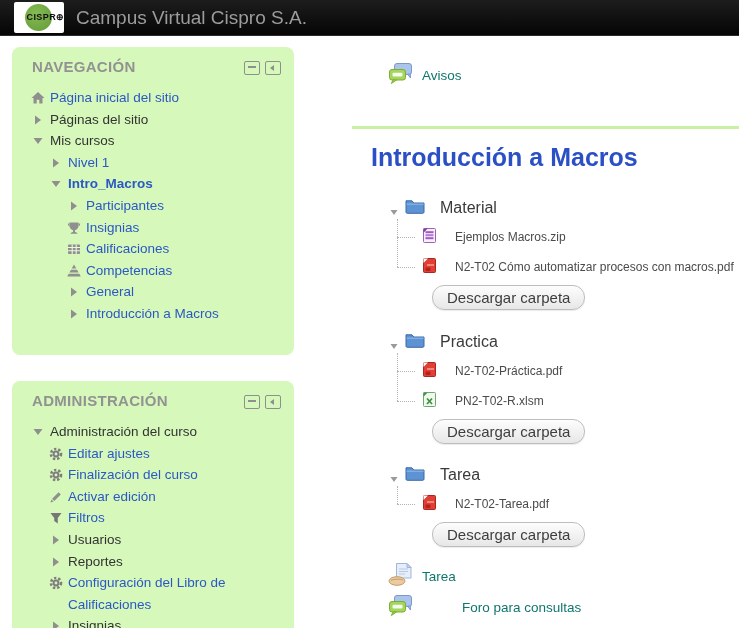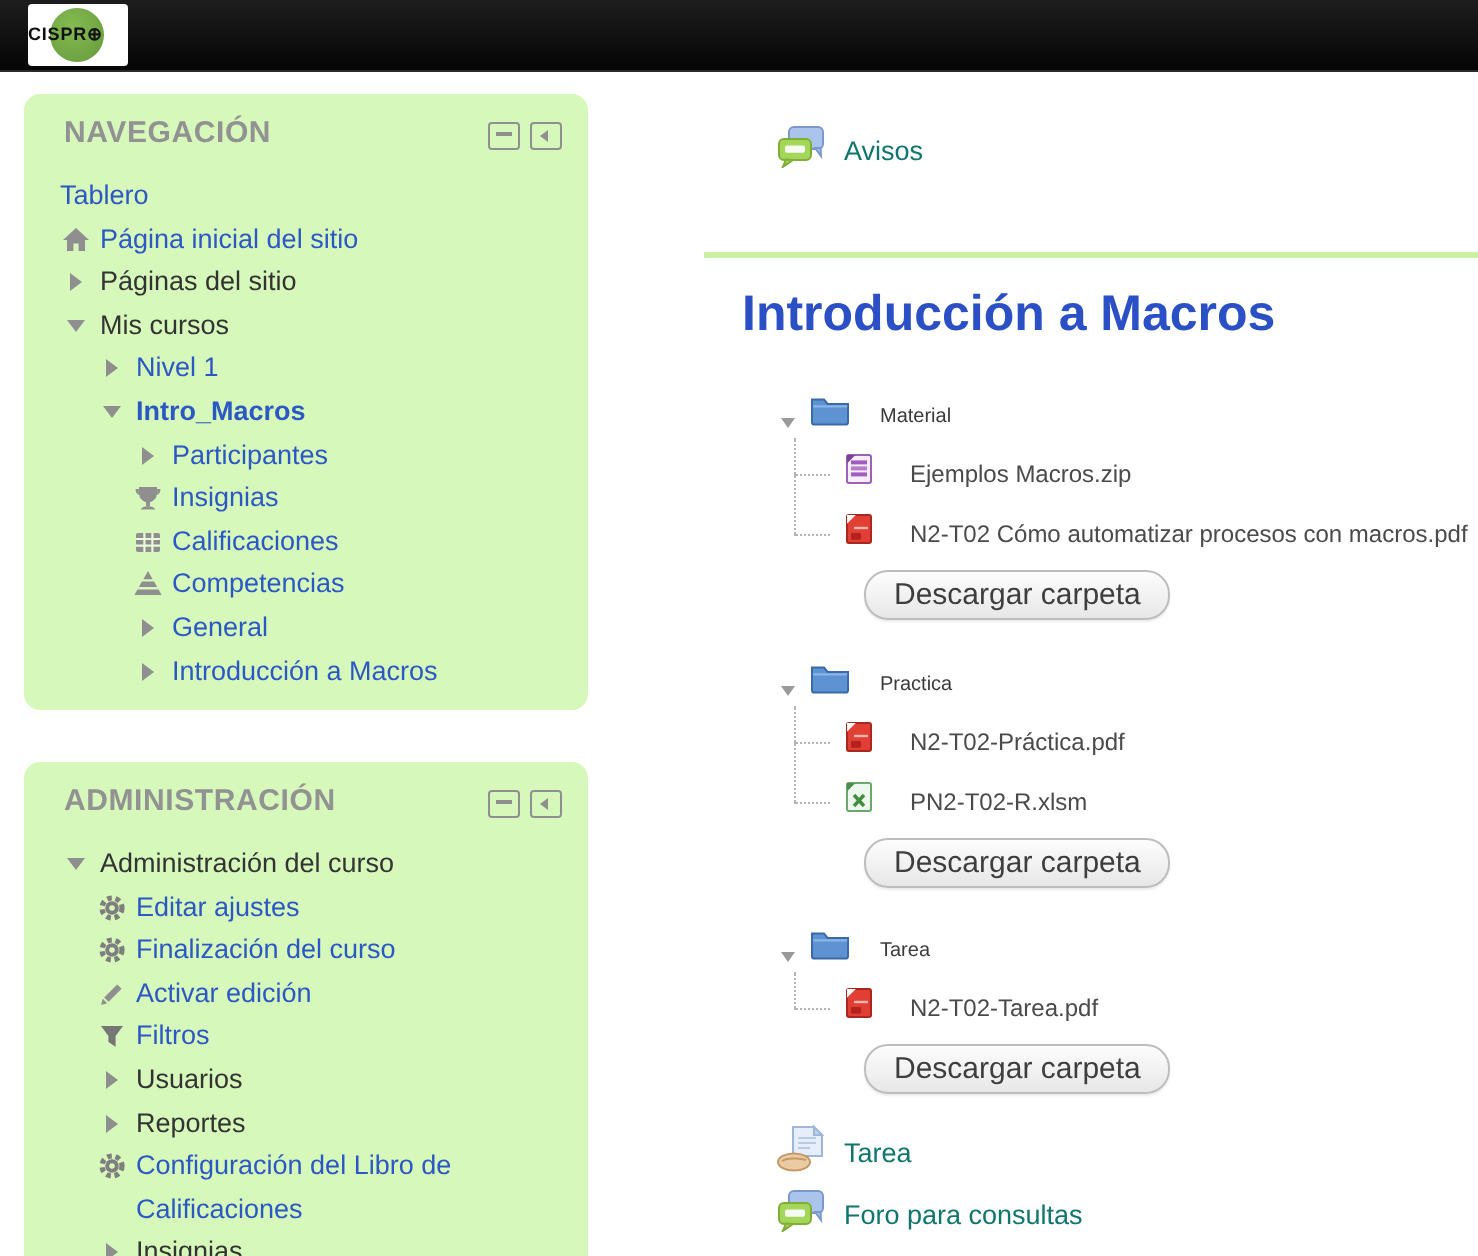--- a/index.html
+++ b/index.html
@@ -7,21 +7,21 @@
     width:739px;height:628px;position:relative;overflow:hidden;
     background:#ffffff;font-family:"Liberation Sans",sans-serif;
     -webkit-font-smoothing:antialiased;
   }
   
   .top-header{position:absolute;top:0;left:0;right:0;height:35px;
     background:linear-gradient(#1d1d1d,#050505);border-bottom:1px solid #2a2a2a;}
   .logo-box{position:absolute;left:14px;top:2px;width:50px;height:31px;background:#fff;border-radius:2px;}
   .logo-globe{position:absolute;left:11px;top:2px;width:27px;height:27px;border-radius:50%;
     background:radial-gradient(circle at 40% 35%,#85bb52,#64993a);}
-  .logo-text{position:absolute;left:0;top:10px;width:50px;text-align:left;
+  .logo-text{position:absolute;left:0;top:10px;width:50px;text-align:right;
     font-size:9px;font-weight:bold;color:#101010;letter-spacing:.4px;}
   .site-title{position:absolute;left:76px;top:0;line-height:35px;font-size:19px;color:#9c9c9c;}
 
   
   .block{position:absolute;left:12px;width:282px;background:#d7f8bb;border-radius:8px;overflow:hidden;}
   .block.nav{top:47px;height:308px;}
   .block.admin{top:381px;height:280px;}
   .block-title{margin:11px 0 0 20px;font-size:15px;font-weight:bold;color:#929292;letter-spacing:.3px;}
   .winicons{position:absolute;top:14px;right:13px;display:flex;gap:5px;}
   .winicon{width:14px;height:12px;border:1px solid #8f8f8f;border-radius:2px;position:relative;background:transparent;cursor:pointer;}
@@ -43,53 +43,51 @@
   
   .avisos{position:absolute;left:388px;top:62px;display:flex;align-items:center;cursor:pointer;}
   .mod-label{margin-left:9px;font-size:13.5px;color:#0f766e;}
   .divider{position:absolute;left:352px;right:0;top:126px;height:3px;background:#c9f0a3;}
   .course-title{position:absolute;left:371px;top:143px;font-size:25px;font-weight:bold;color:#2b50c6;}
 
   .folder-sec{position:absolute;left:389px;width:350px;}
   .folder-head{display:flex;align-items:center;height:16px;}
   .tri{width:10px;height:10px;cursor:pointer;}
   .ficon{margin-left:6px;cursor:pointer;}
-  .fname{margin-left:15px;font-size:10px;color:#3a3a3a;}
+  .fname{margin-left:15px;font-size:16px;color:#3a3a3a;}
   .files{position:relative;margin-top:6px;}
   .files::before{content:"";position:absolute;left:8px;top:-3px;bottom:15px;border-left:1px dotted #b3b3b3;}
   .file-row{position:relative;display:flex;align-items:center;margin-left:32px;height:30px;cursor:pointer;}
   .file-row::before{content:"";position:absolute;left:-24px;top:50%;width:18px;border-top:1px dotted #b3b3b3;}
   .flabel{margin-left:17px;font-size:12px;color:#4a4a4a;}
   .dl-btn{margin:3px 0 0 43px;display:inline-block;padding:3px 14px;font-size:15px;color:#3e3e3e;
     background:linear-gradient(#fdfdfd,#e7e7e7);border:1px solid #bdbdbd;border-radius:12px;
     box-shadow:0 1px 1px rgba(0,0,0,.08);cursor:pointer;font-family:"Liberation Sans",sans-serif;}
   .mod-link{position:absolute;left:388px;display:flex;align-items:center;cursor:pointer;}
   .mod-link.tarea{top:562px;}
-  .mod-link.foro{top:594px;}
+  .mod-link.foro{top:594px;gap:40px;}
 </style>
 </head>
 <body>
 
 <div class="top-header">
   <div class="logo-box">
     <div class="logo-globe"></div>
     <div class="logo-text">CISPR⊕</div>
   </div>
+  <div class="site-title">Campus Virtual Cispro S.A.</div>
 </div>
 
 <div class="block nav">
   <div class="block-title">NAVEGACIÓN</div>
   <div class="winicons">
     <span class="winicon min"></span>
     <span class="winicon dock"></span>
   </div>
   <div class="tree" id="nav-tree">
-      <div class="tree-row i0">
-        <span class="lbl link">Tablero</span>
-      </div>
       <div class="tree-row i0">
         <span class="ticon">
           <svg width="16" height="16" viewBox="0 0 16 16">
             <path d="M8 2L14.5 8H12.5V13.5H9.3V9.8H6.7V13.5H3.5V8H1.5Z" fill="#8f8f8f"></path>
           </svg>
         </span>
         <span class="lbl link">Página inicial del sitio</span>
       </div>
       <div class="tree-row i0">
         <span class="ticon">

